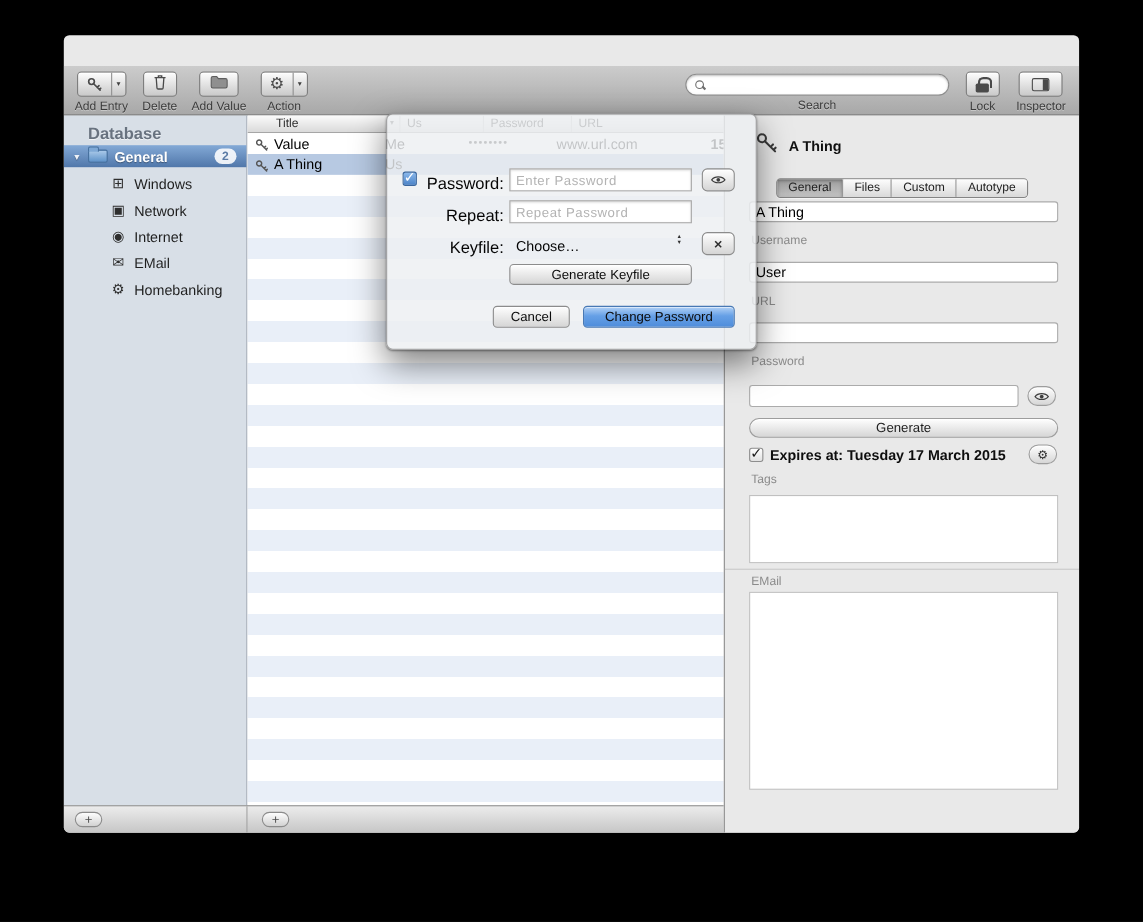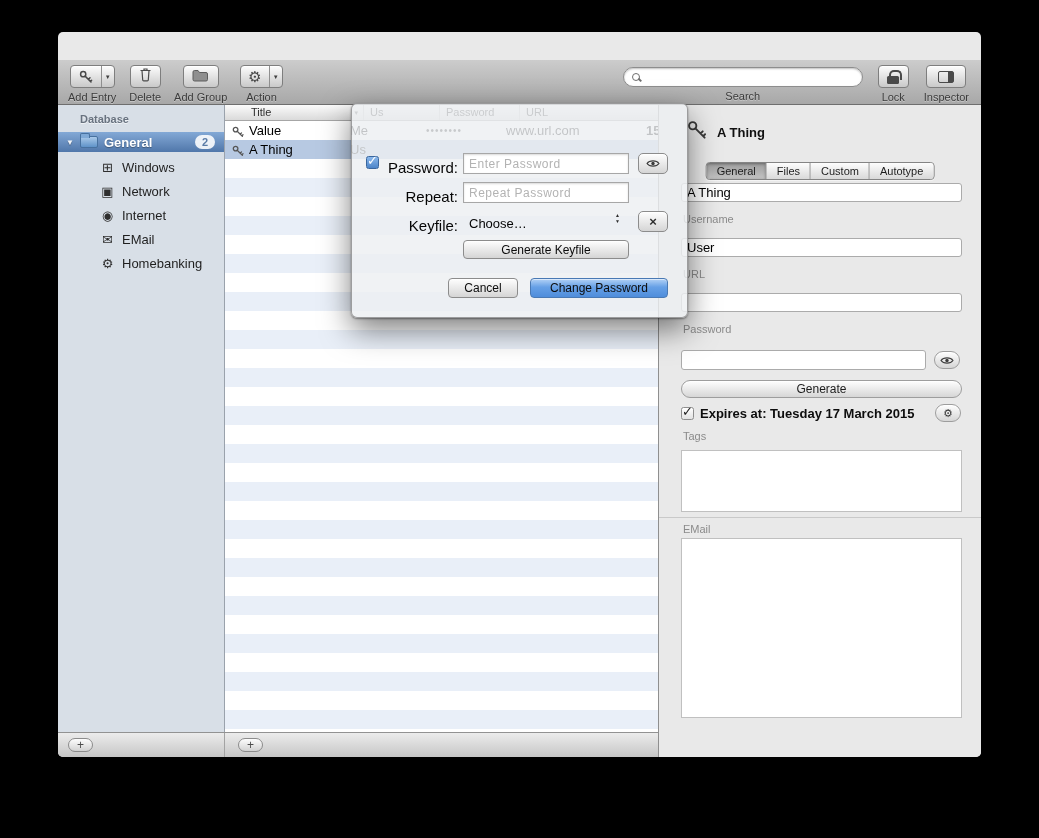--- a/index.html
+++ b/index.html
@@ -43,21 +43,21 @@
   .search-input { flex:1; border:none; outline:none; background:transparent; font-size:12px; height:16px; padding-right:8px; }
   .lock-icon { position:relative; width:12px; height:8px; margin-top:6px; background:#4a4a4a; border-radius:1.5px; display:block; }
   .lock-icon::before { content:""; position:absolute; left:1.5px; top:-6px; width:9px; height:8px;
     border:2px solid #4a4a4a; border-bottom:none; border-radius:5px 5px 0 0; }
   .panel-icon { width:16px; height:12px; border:1.5px solid #4a4a4a; border-radius:2px; position:relative; display:block; }
   .panel-icon::after { content:""; position:absolute; right:0; top:0; bottom:0; width:5px; background:#4a4a4a; }
 
   
   .sidebar { position:absolute; left:0; top:73px; width:167px; height:627px;
     background:#d8dfe7; border-right:1px solid #9aa2ac; }
-  .sb-header { position:absolute; top:8px; left:10px; font-size:11px; font-weight:bold; color:#68727f;
+  .sb-header { position:absolute; top:8px; left:10px; font-size:15px; font-weight:bold; color:#68727f;
     text-shadow:0 1px 0 rgba(255,255,255,.6);padding-left:12px; }
   .sb-group { position:absolute; top:27px; left:0; right:0; height:20px;
     background:linear-gradient(#83a9d6,#5077aa); display:flex; align-items:center;
     color:#fff; font-weight:bold; font-size:13px; text-shadow:0 1px 1px rgba(0,0,0,.35); }
   .sb-disclosure { margin-left:8px; font-size:8px; color:#eef2f8; width:10px; }
   .sb-folder { position:relative; width:18px; height:12px; margin-left:4px; flex:none;
     background:linear-gradient(#aac9e9,#5f93c9); border:1px solid #47719f; border-radius:2px; }
   .sb-folder::before { content:""; position:absolute; top:-4px; left:-1px; width:8px; height:4px;
     background:#7fa9d6; border:1px solid #47719f; border-bottom:none; border-radius:2px 2px 0 0; }
   .sb-group-label { margin-left:6px; }
@@ -192,21 +192,21 @@
         <span class="tb-label">Delete</span>
       </div>
       <div class="tb-item">
         <div class="tb-btn icon-only" style="width:36px;">
           <span>
             <svg width="17" height="13" viewBox="0 0 17 13">
                 <path d="M1 3 q0-1.5 1.5-1.5 h3.5 l1.5 2 h6.5 q1.5 0 1.5 1.5 v5.5 q0 1.5-1.5 1.5 h-11.5 q-1.5 0-1.5-1.5 z" fill="#8f8f8f" stroke="#5d5d5d"></path>
               </svg>
           </span>
         </div>
-        <span class="tb-label">Add Group</span>
+        <span class="tb-label">Add Value</span>
       </div>
       <div class="tb-item">
         <div class="tb-btn seg">
           <span class="seg-main gear">⚙</span>
           <span class="seg-arrow">▼</span>
         </div>
         <span class="tb-label">Action</span>
       </div>
     </div>
     <div class="tb-right">

